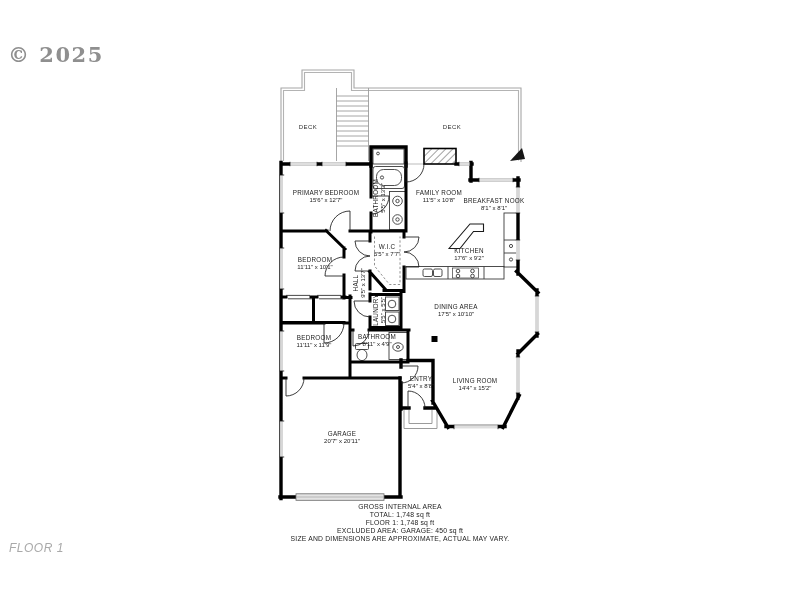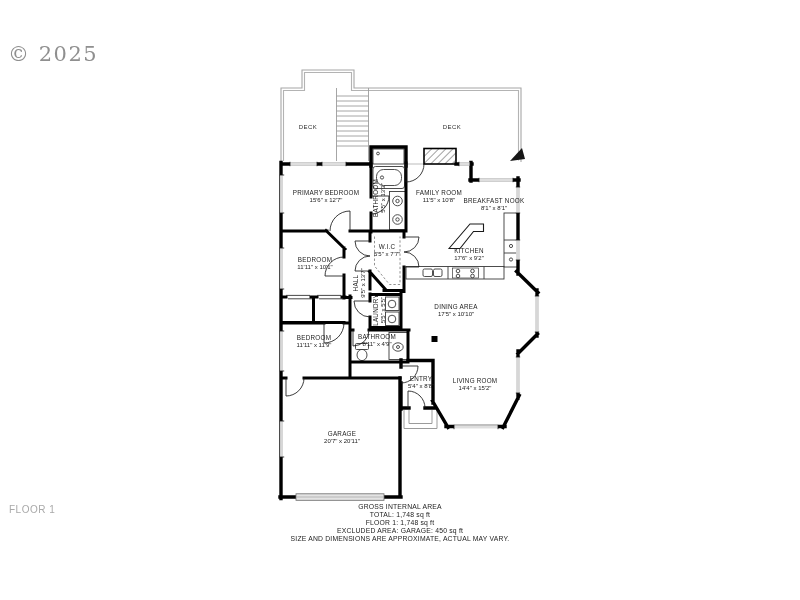--- a/index.html
+++ b/index.html
@@ -1,21 +1,21 @@
 <!DOCTYPE html>
 <html><head>
 <meta charset="utf-8">
 <style>
   html,body{margin:0;padding:0;background:#fff;}
   .stage{position:relative;width:800px;height:600px;background:#ffffff;overflow:hidden;
          font-family:"Liberation Sans",sans-serif;}
   .plan-svg{position:absolute;left:0;top:0;}
   .watermark{position:absolute;left:8px;top:42px;font-family:"DejaVu Serif",serif;
-             font-size:21px;font-weight:400;color:#8f8f8f;letter-spacing:1.5px;}
-  .floor-tag{position:absolute;left:9px;top:504px;font-size:10px;color:#a9a9a9;letter-spacing:.5px;}
+             font-size:21px;font-weight:700;color:#8f8f8f;letter-spacing:1.5px;}
+  .floor-tag{position:absolute;left:9px;top:541px;font-size:12px;color:#a9a9a9;letter-spacing:.5px;font-style:italic;}
   .room-label{position:absolute;transform:translate(-50%,-50%);text-align:center;
               color:#1b1b1b;white-space:nowrap;z-index:5;}
   .room-label.vert{transform:translate(-50%,-50%) rotate(-90deg);}
   .room-label .rn{display:block;font-size:6.3px;letter-spacing:.25px;}
   .room-label .rd{display:block;font-size:6px;margin-top:.5px;}
   .deck-label .rn{font-size:6px;color:#2e2e2e;letter-spacing:.5px;}
   .footer{position:absolute;left:0;top:503px;width:800px;text-align:center;color:#222;z-index:5;}
   .footer div{font-size:6.8px;line-height:8px;letter-spacing:.2px;}
 </style>
 </head>

